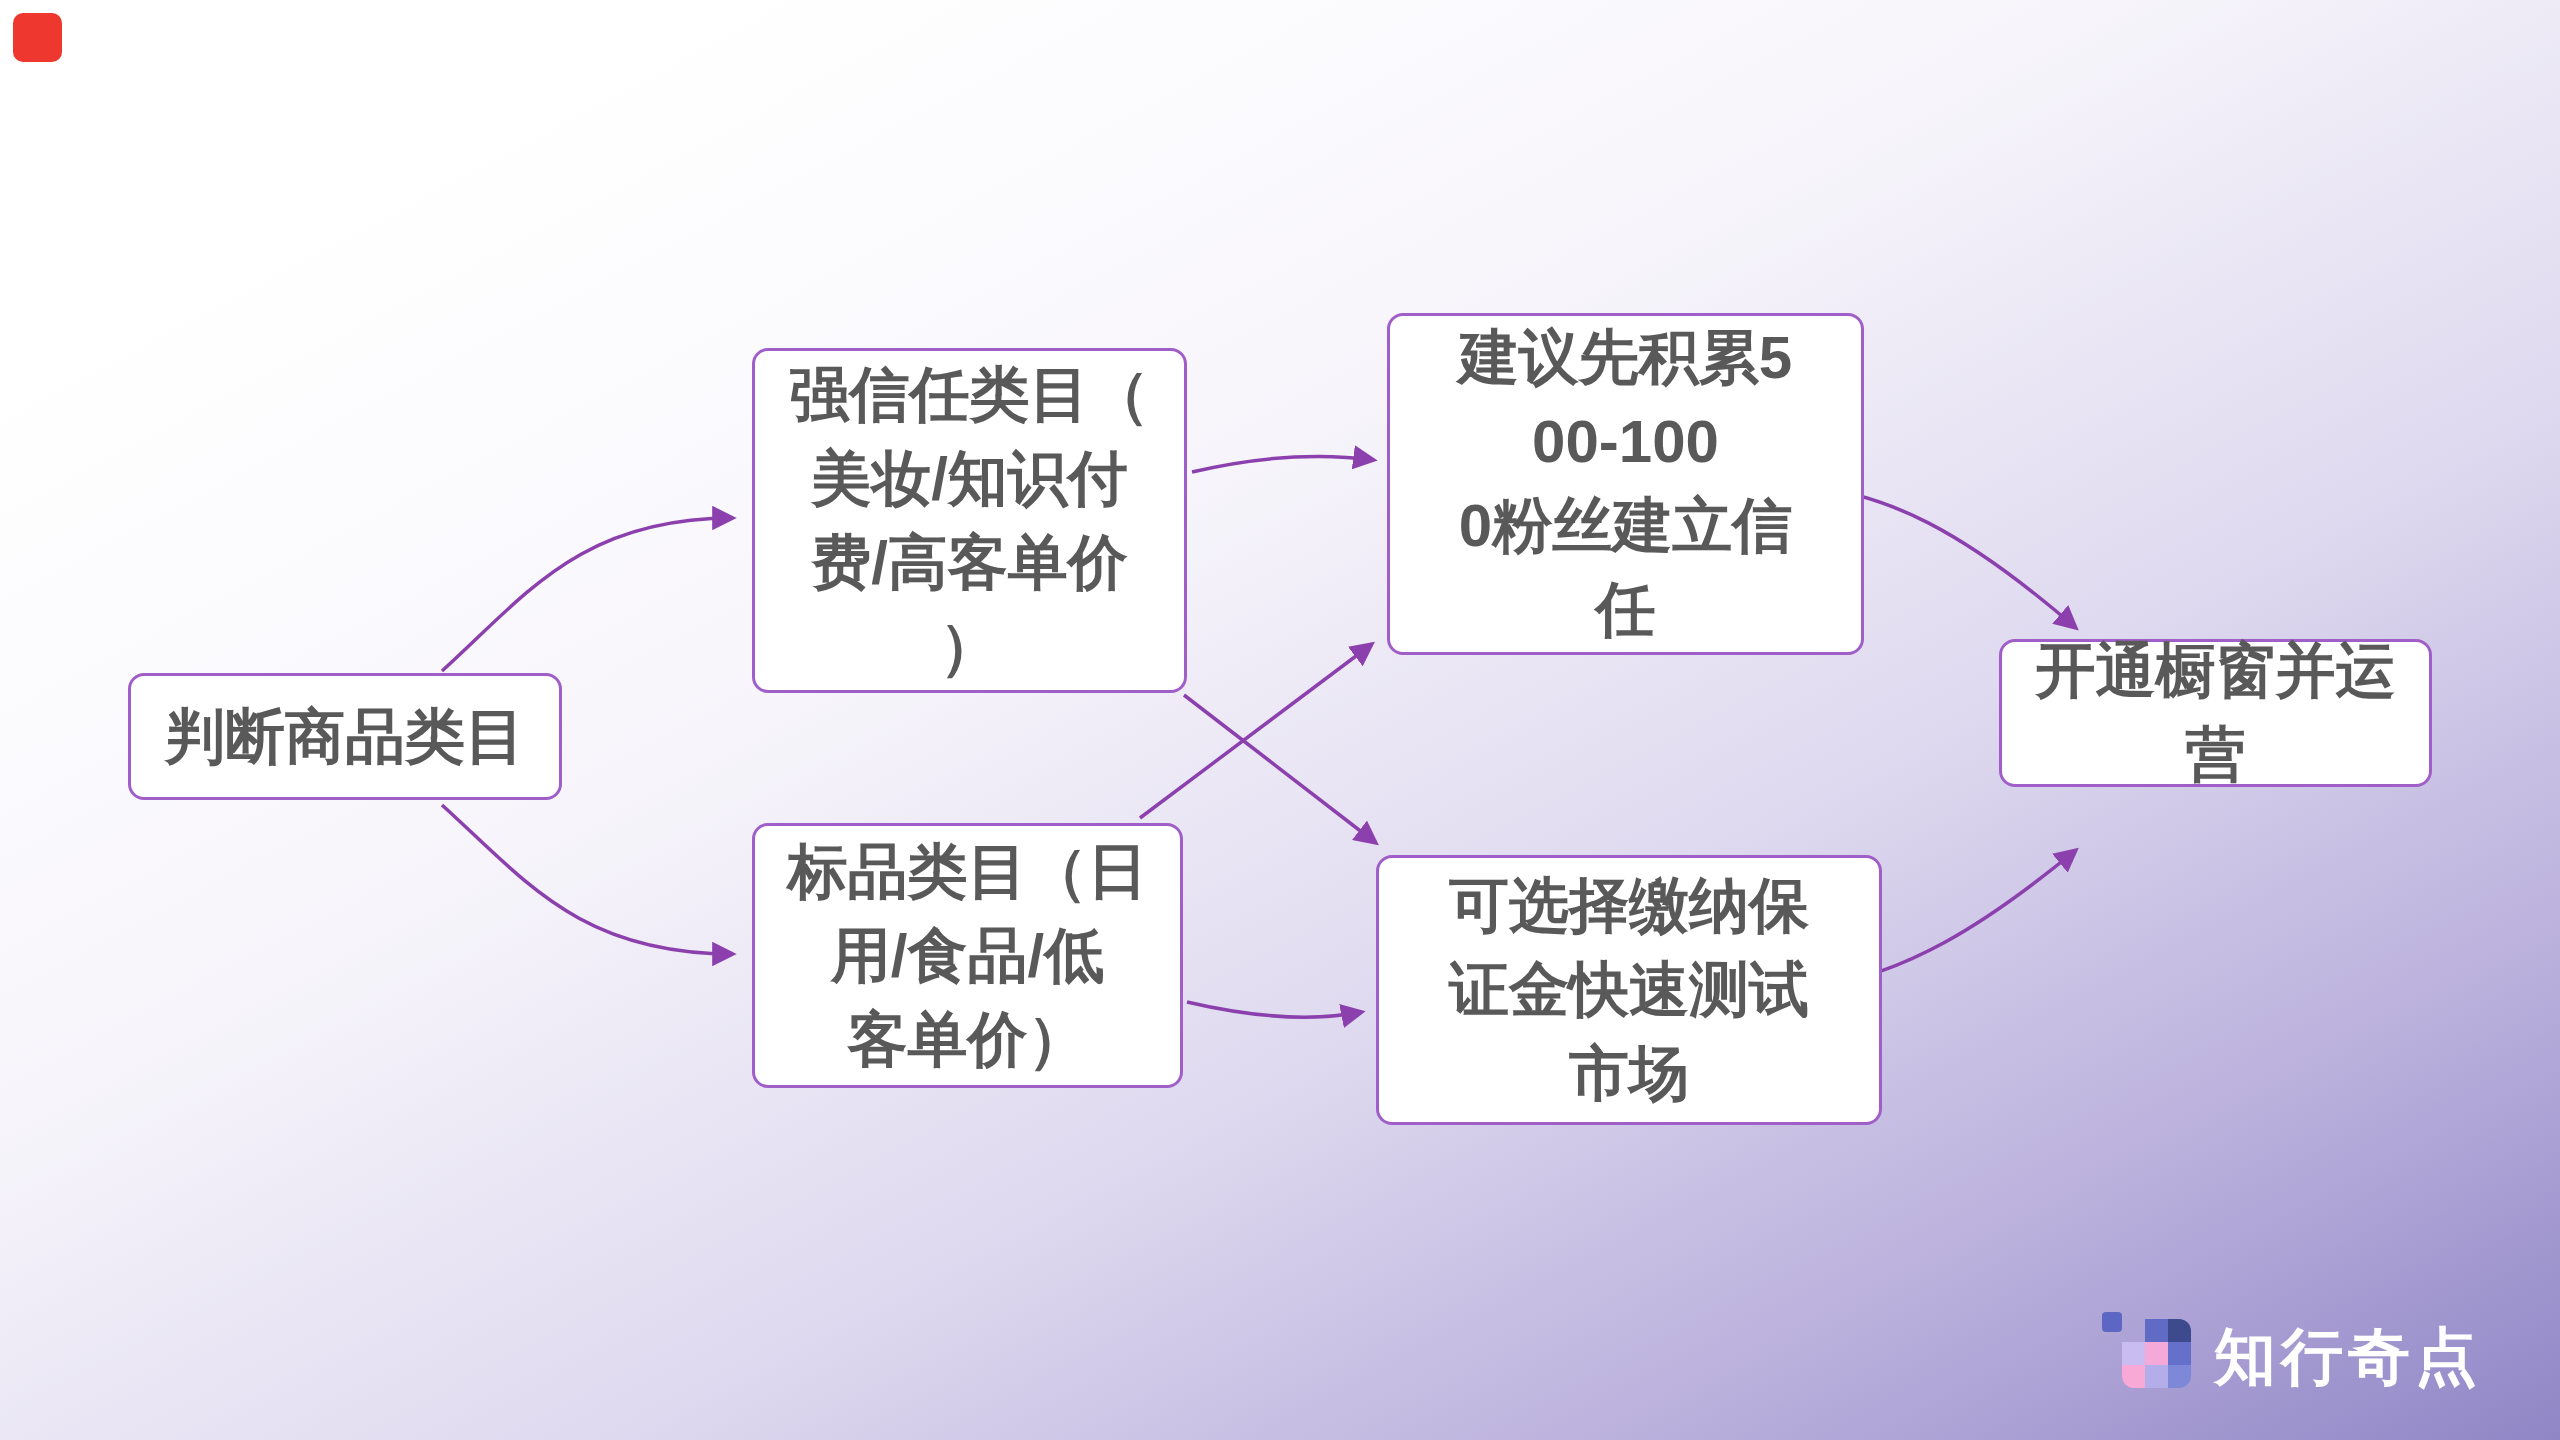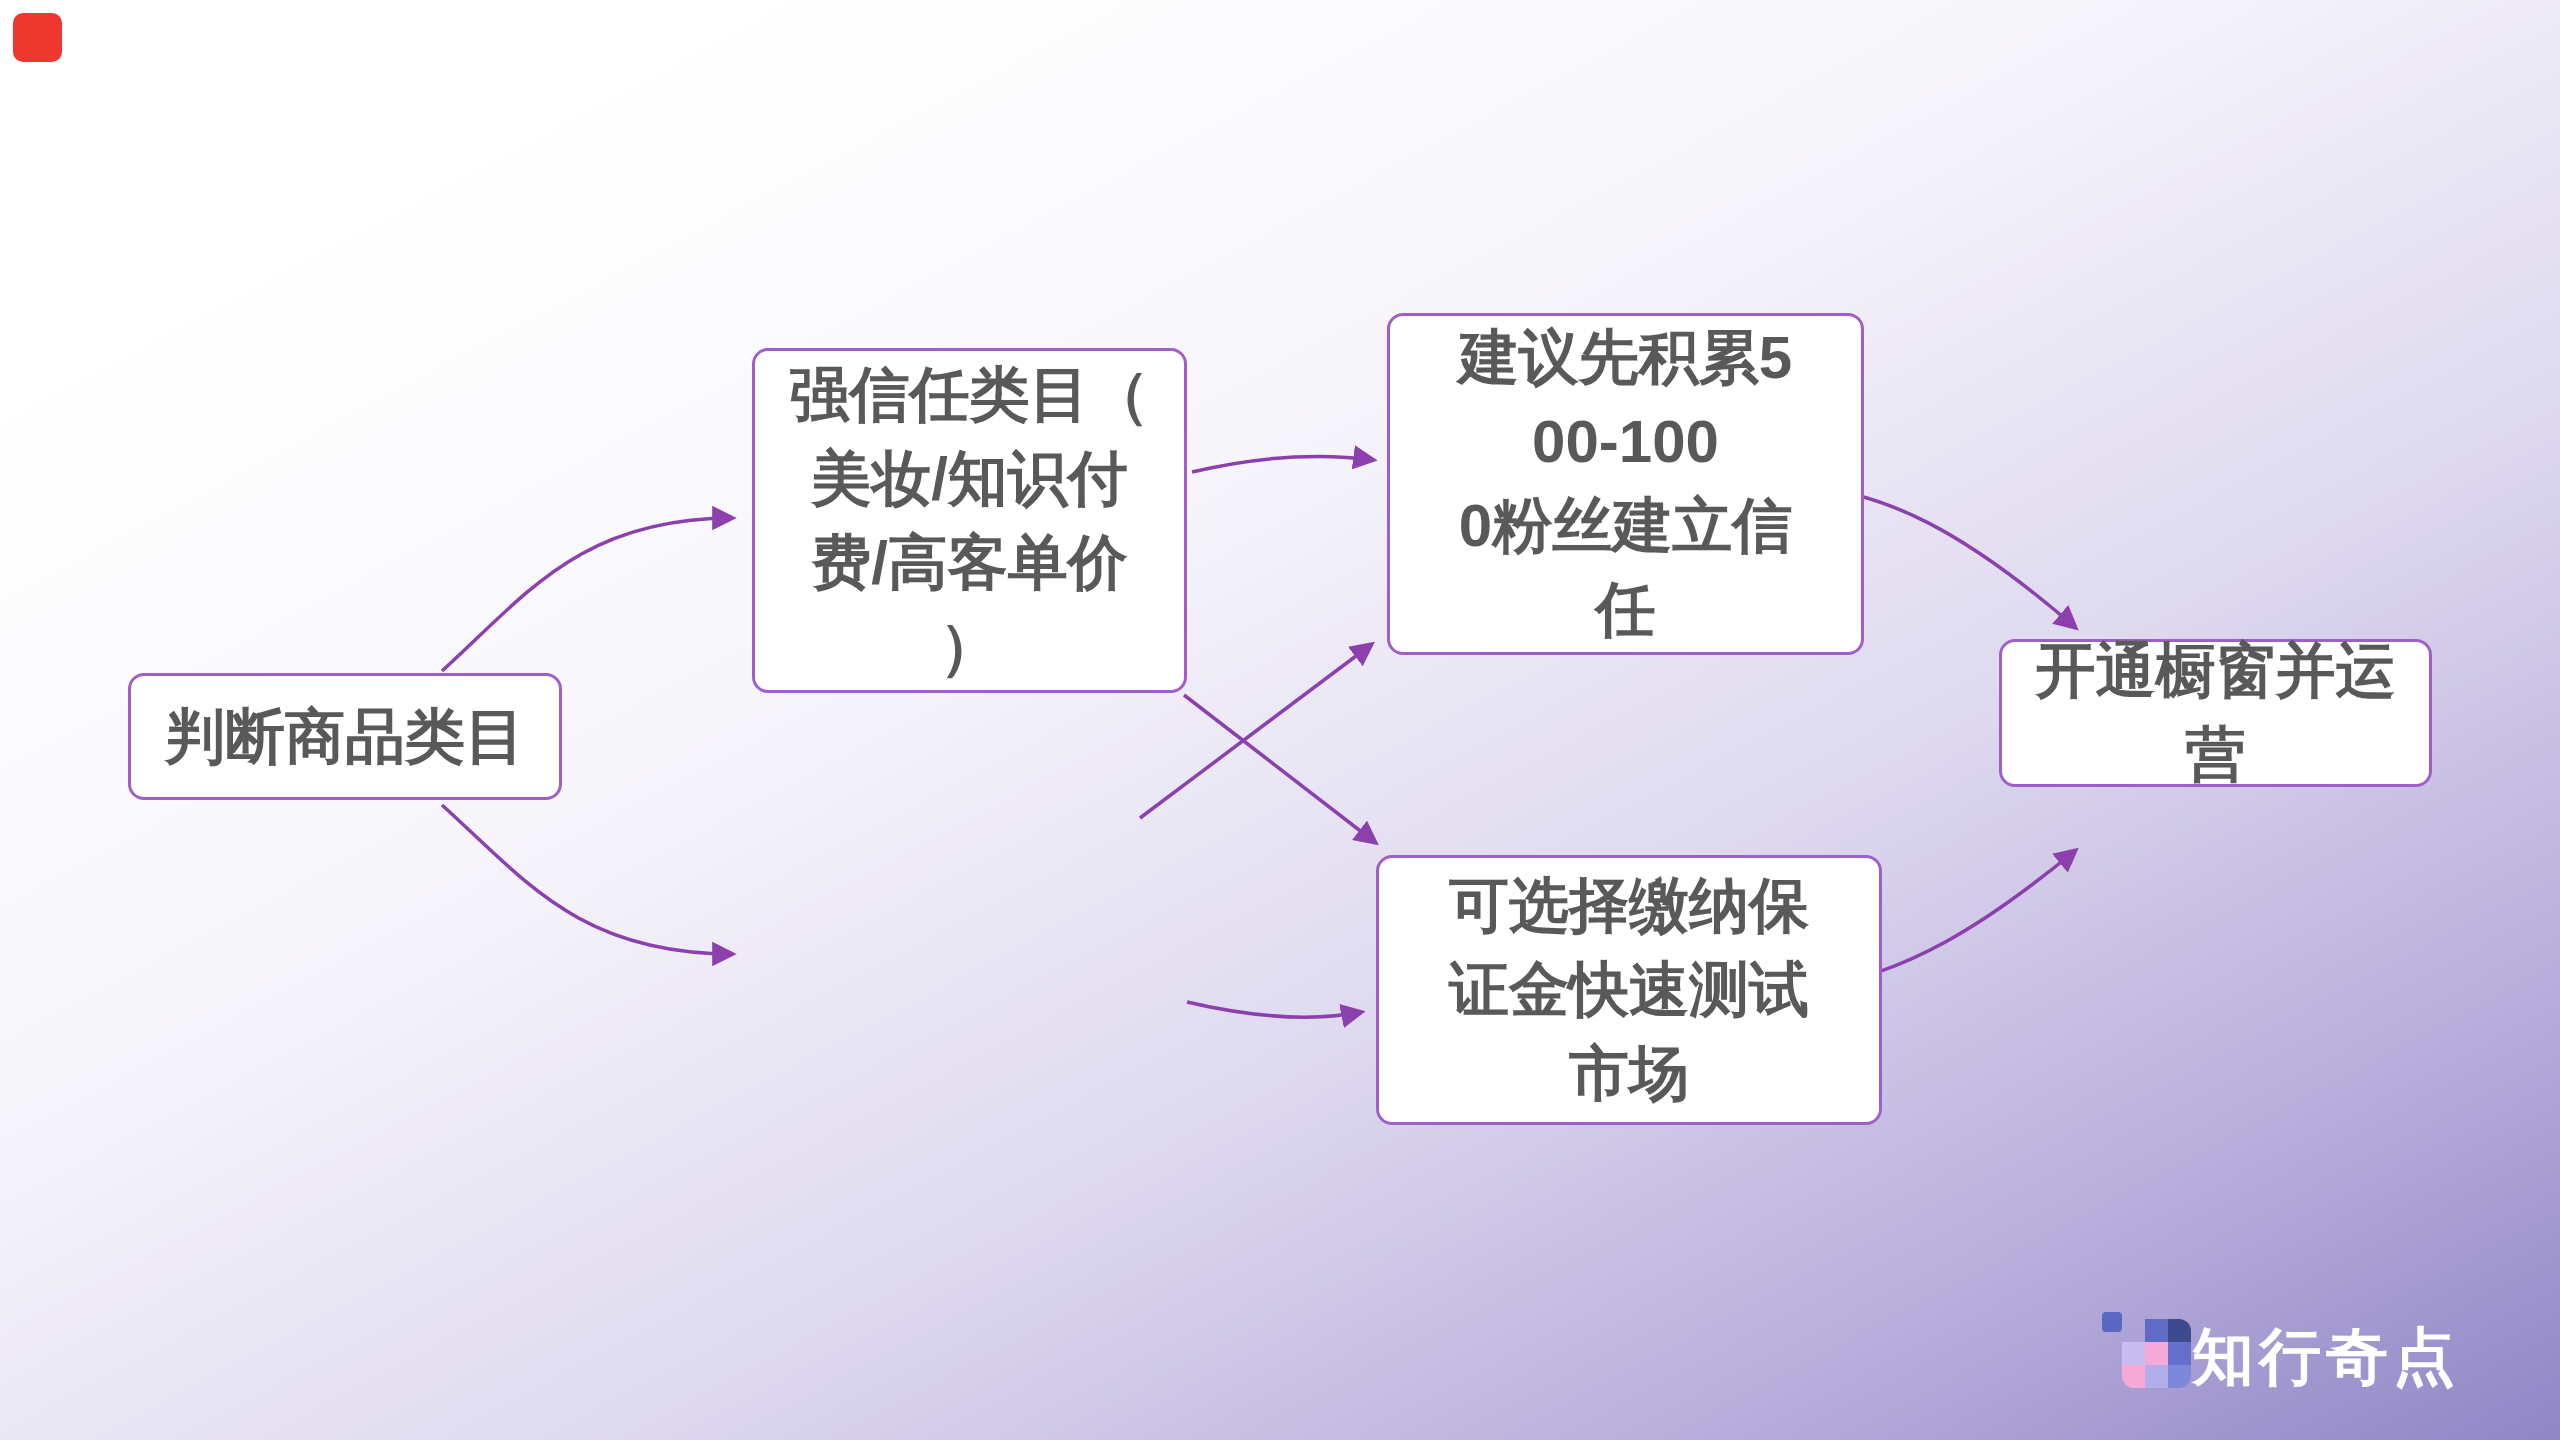--- a/index.html
+++ b/index.html
@@ -12,21 +12,21 @@
   .node{
     position:absolute;box-sizing:border-box;
     background:#ffffff;border:3px solid #a05fc8;border-radius:16px;
     display:flex;align-items:center;justify-content:center;
     text-align:center;color:#595959;font-weight:700;
     font-size:60px;line-height:84px;white-space:pre-line;
   }
   .connector-layer{position:absolute;left:0;top:0;width:2560px;height:1440px;pointer-events:none;}
   .connector{fill:none;stroke:#8b40ad;stroke-width:3.5;}
   .corner-marker{position:absolute;left:13px;top:13px;width:49px;height:49px;border-radius:10px;background:#ee372e;}
-  .logo{position:absolute;left:2100px;top:1310px;display:flex;align-items:center;}
+  .logo{position:absolute;left:2100px;top:1310px;display:flex;align-items:center;gap:22px;}
   .logo-icon{position:relative;width:92px;height:94px;}
   .logo-icon .cell{position:absolute;width:23px;height:23px;}
   .logo-text{color:#ffffff;font-weight:800;font-size:62px;letter-spacing:5px;line-height:94px;}
 </style>
 </head>
 <body>
 
 <div class="slide">
 
   <div class="corner-marker"></div>
@@ -47,20 +47,23 @@
     <path class="connector" d="M1813,988 C1905,975 1985,925 2076,850" marker-end="url(#arrow)"></path>
   </svg>
 
   <div class="node" style="left:752px;top:348px;width:435px;height:345px;">强信任类目（
 美妆/知识付
 费/高客单价
 ）</div>
 
   <div class="node" style="left:128px;top:673px;width:434px;height:127px;">判断商品类目</div>
 
+  <div class="node" style="left:752px;top:823px;width:431px;height:265px;">标品类目（日
+用/食品/低
+客单价）</div>
 
   <div class="node" style="left:1387px;top:313px;width:477px;height:342px;">建议先积累5
 00-100
 0粉丝建立信
 任</div>
 
   <div class="node" style="left:1376px;top:855px;width:506px;height:270px;">可选择缴纳保
 证金快速测试
 市场</div>
 

